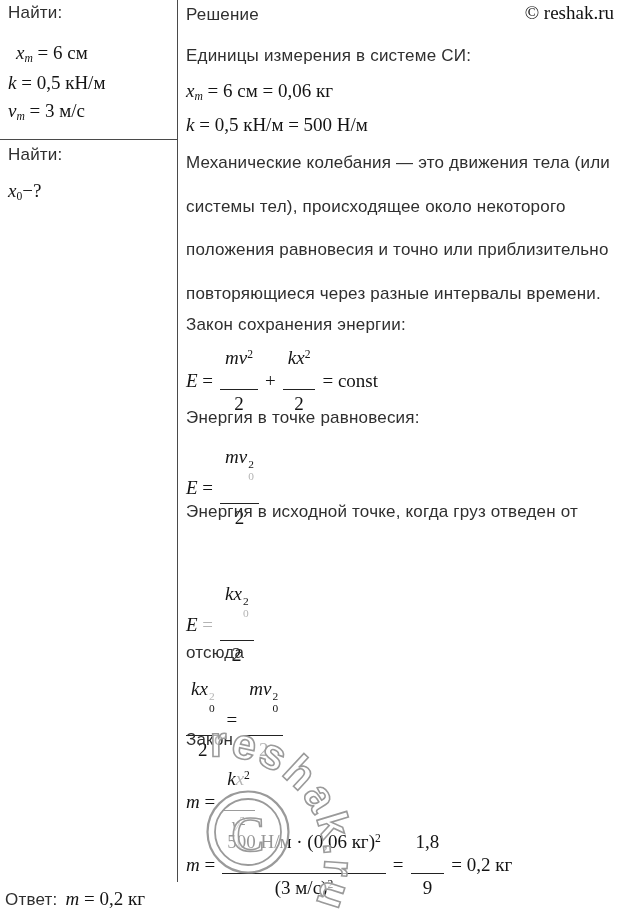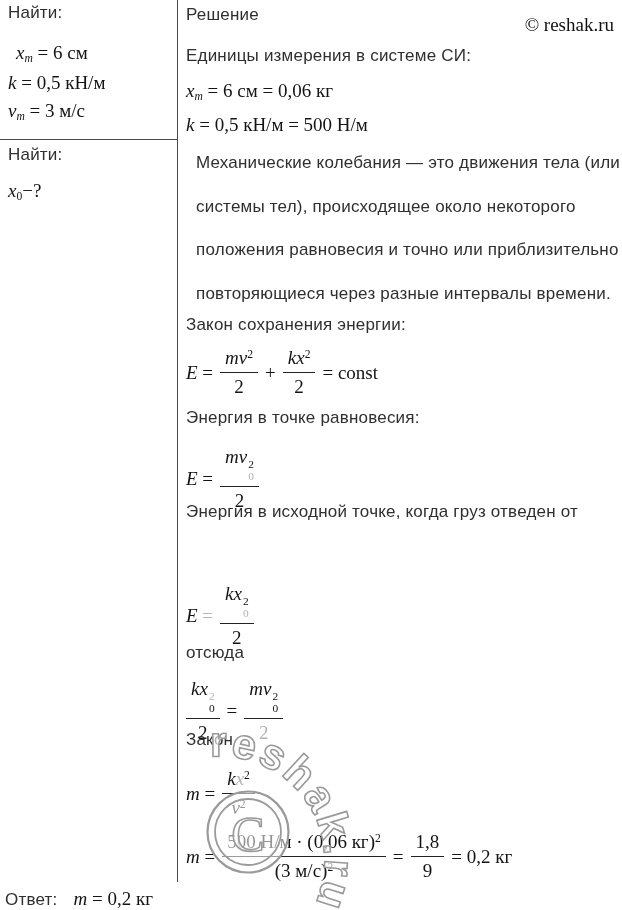--- a/index.html
+++ b/index.html
@@ -10,36 +10,36 @@
   .blk{position:absolute;white-space:nowrap;}
   .sans{
     font-family:"Liberation Sans",sans-serif;
     font-size:17px;color:#2f2f2f;letter-spacing:.2px;
   }
   .math{
     font-family:"Liberation Serif",serif;
     font-size:19px;color:#141414;
   }
   .math i{font-family:"Liberation Serif",serif;}
-  .serif-small{font-family:"Liberation Serif",serif;font-size:19px;color:#111;margin-top:12px;}
+  .serif-small{font-family:"Liberation Serif",serif;font-size:19px;color:#111;}
   .para div{line-height:43.5px;}
   .formula{display:flex;align-items:center;gap:7px;}
   .frac{display:inline-flex;flex-direction:column;text-align:center;}
-  .frac .num{padding:0 5px 3px;border-bottom:1.4px solid #222;}
+  .frac .num{padding:0 5px 20px;border-bottom:1.4px solid #222;}
   .frac .den{padding-top:3px;}
   sup,sub{font-size:61%;line-height:0;}
   sup{vertical-align:.55em;}
   sub{vertical-align:-.3em;}
   .ss{display:inline-flex;flex-direction:column;font-size:60%;line-height:1.05;vertical-align:-.45em;margin-left:1px;}
   .fade{color:#b4b4b4;}
   .vline{position:absolute;left:177px;top:0;width:1.4px;height:882px;background:#4a4a4a;}
   .hline{position:absolute;left:0;top:139px;width:178px;height:1.4px;background:#4a4a4a;}
   .copyright{position:absolute;top:2px;right:8px;}
   .wm{position:absolute;left:178px;top:722px;}
-  .answer{position:absolute;left:5px;top:888px;display:flex;gap:16px;align-items:baseline;white-space:nowrap;}
+  .answer{position:absolute;left:5px;top:888px;display:flex;gap:8px;align-items:baseline;white-space:nowrap;}
 </style>
 </head>
 <body>
 
 <div class="vline"></div>
 <div class="hline"></div>
 
 <div class="copyright serif-small">© reshak.ru</div>
 
 <div class="blk sans" style="left:8px;top:3px">Найти:</div>
@@ -47,21 +47,21 @@
 <div class="blk math" style="left:8px;top:72px"><i>k</i> = 0,5 кН/м</div>
 <div class="blk math" style="left:8px;top:100px"><i>v</i><sub><i>m</i></sub> = 3 м/с</div>
 <div class="blk sans" style="left:8px;top:145px">Найти:</div>
 <div class="blk math" style="left:8px;top:180px"><i>x</i><sub>0</sub>−?</div>
 
 <div class="blk sans" style="left:186px;top:5px">Решение</div>
 <div class="blk sans" style="left:186px;top:46px">Единицы измерения в системе СИ:</div>
 <div class="blk math" style="left:186px;top:80px"><i>x</i><sub><i>m</i></sub> = 6 см = 0,06 кг</div>
 <div class="blk math" style="left:186px;top:114px"><i>k</i> = 0,5 кН/м = 500 Н/м</div>
 
-<div class="blk sans para" style="left:196px;top:141px">
+<div class="blk sans para" style="left:186px;top:141px">
   <div>Механические колебания — это движения тела (или</div>
   <div>системы тел), происходящее около некоторого</div>
   <div>положения равновесия и точно или приблизительно</div>
   <div>повторяющиеся через разные интервалы времени.</div>
 </div>
 
 <div class="blk sans" style="left:186px;top:315px">Закон сохранения энергии:</div>
 
 <div class="blk math formula" style="left:186px;top:347px">
   <span><i>E</i> =</span>

